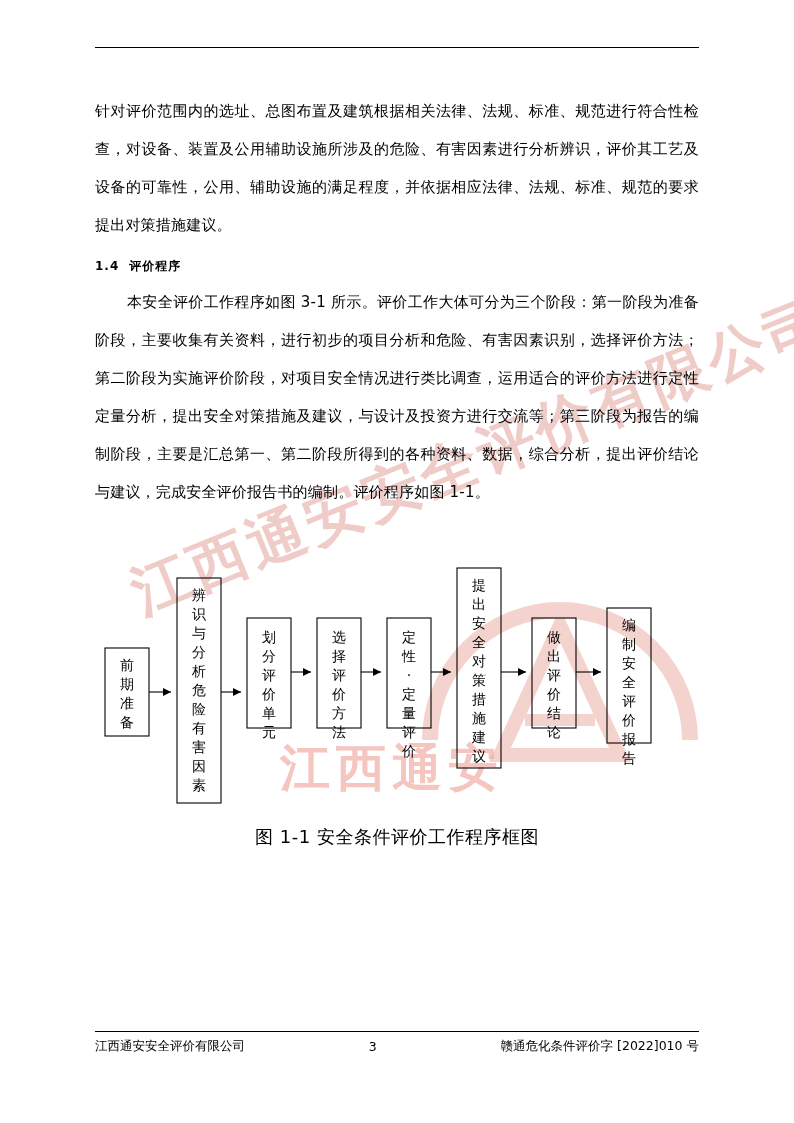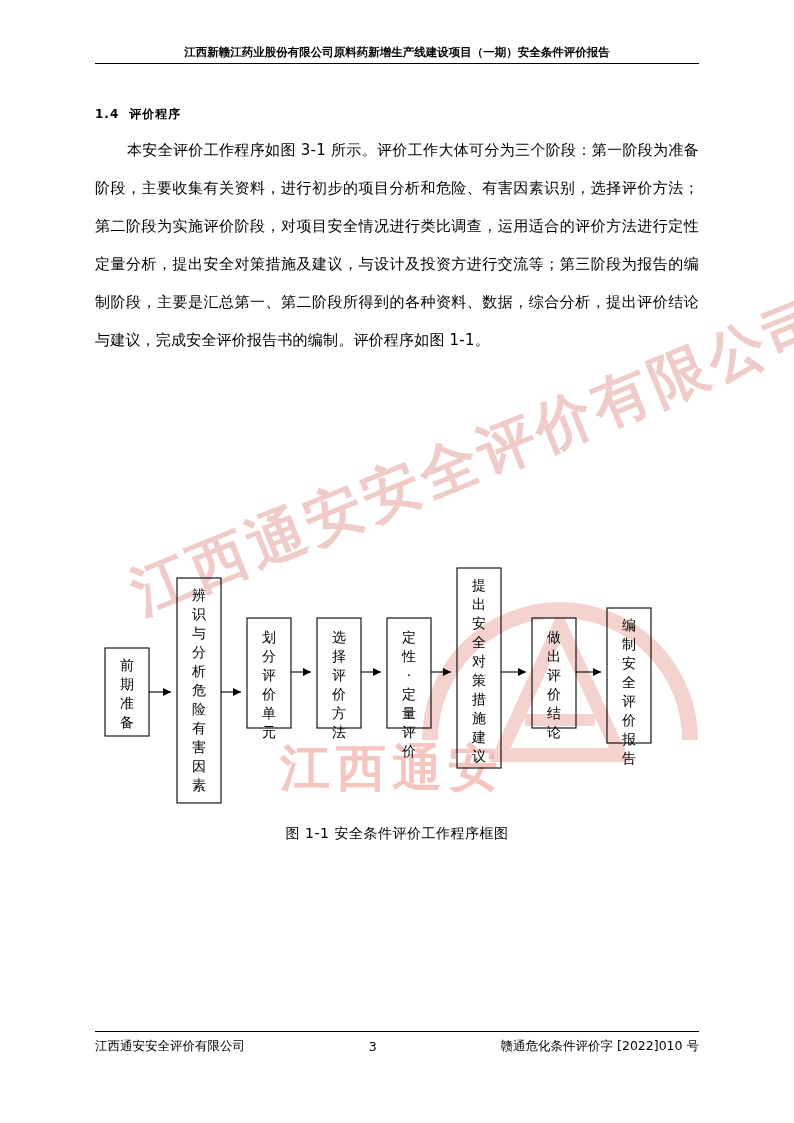--- a/index.html
+++ b/index.html
@@ -118,21 +118,21 @@
   }
   .flow svg {
     display: block;
   }
   .fig-caption {
     position: absolute;
     left: 95px;
     top: 825px;
     width: 604px;
     text-align: center;
-    font-size: 14px;
+    font-size: 18px;
     z-index: 3;
     letter-spacing: 0.5px;
   }
   
   .footer {
     position: absolute;
     left: 95px;
     bottom: 68px;
     width: 604px;
     z-index: 3;
@@ -164,25 +164,25 @@
         <path d="M130 220 A 130 130 0 0 1 390 220" fill="none" stroke="#e8a096" stroke-width="16"></path>
         <path d="M260 105 L 200 235 L 320 235 Z" fill="none" stroke="#e8a096" stroke-width="14"></path>
         <path d="M225 200 L 295 200" stroke="#e8a096" stroke-width="12"></path>
       </g>
     </svg>
     <div class="wm-text">江西通安安全评价有限公司</div>
     <div class="wm-brand">江西通安</div>
   </div>
 
   <div class="header">
-    <div class="header-title">江西新赣江药业股份有限公司原料药新增生产线建设项目（一期）安全条件评价报告</div>
     <div class="header-rule"></div>
   </div>
 
   <div class="content">
+    <p class="para">针对评价范围内的选址、总图布置及建筑根据相关法律、法规、标准、规范进行符合性检查，对设备、装置及公用辅助设施所涉及的危险、有害因素进行分析辨识，评价其工艺及设备的可靠性，公用、辅助设施的满足程度，并依据相应法律、法规、标准、规范的要求提出对策措施建议。</p>
 
     <h2 class="section">
       <span class="num">1.4</span><span>评价程序</span>
     </h2>
 
     <p class="para indent">本安全评价工作程序如图 3-1 所示。评价工作大体可分为三个阶段：第一阶段为准备阶段，主要收集有关资料，进行初步的项目分析和危险、有害因素识别，选择评价方法；第二阶段为实施评价阶段，对项目安全情况进行类比调查，运用适合的评价方法进行定性定量分析，提出安全对策措施及建议，与设计及投资方进行交流等；第三阶段为报告的编制阶段，主要是汇总第一、第二阶段所得到的各种资料、数据，综合分析，提出评价结论与建议，完成安全评价报告书的编制。评价程序如图 1-1。</p>
   </div>
 
   <div class="flow">
     <svg width="604" height="300" viewBox="0 0 604 300">

